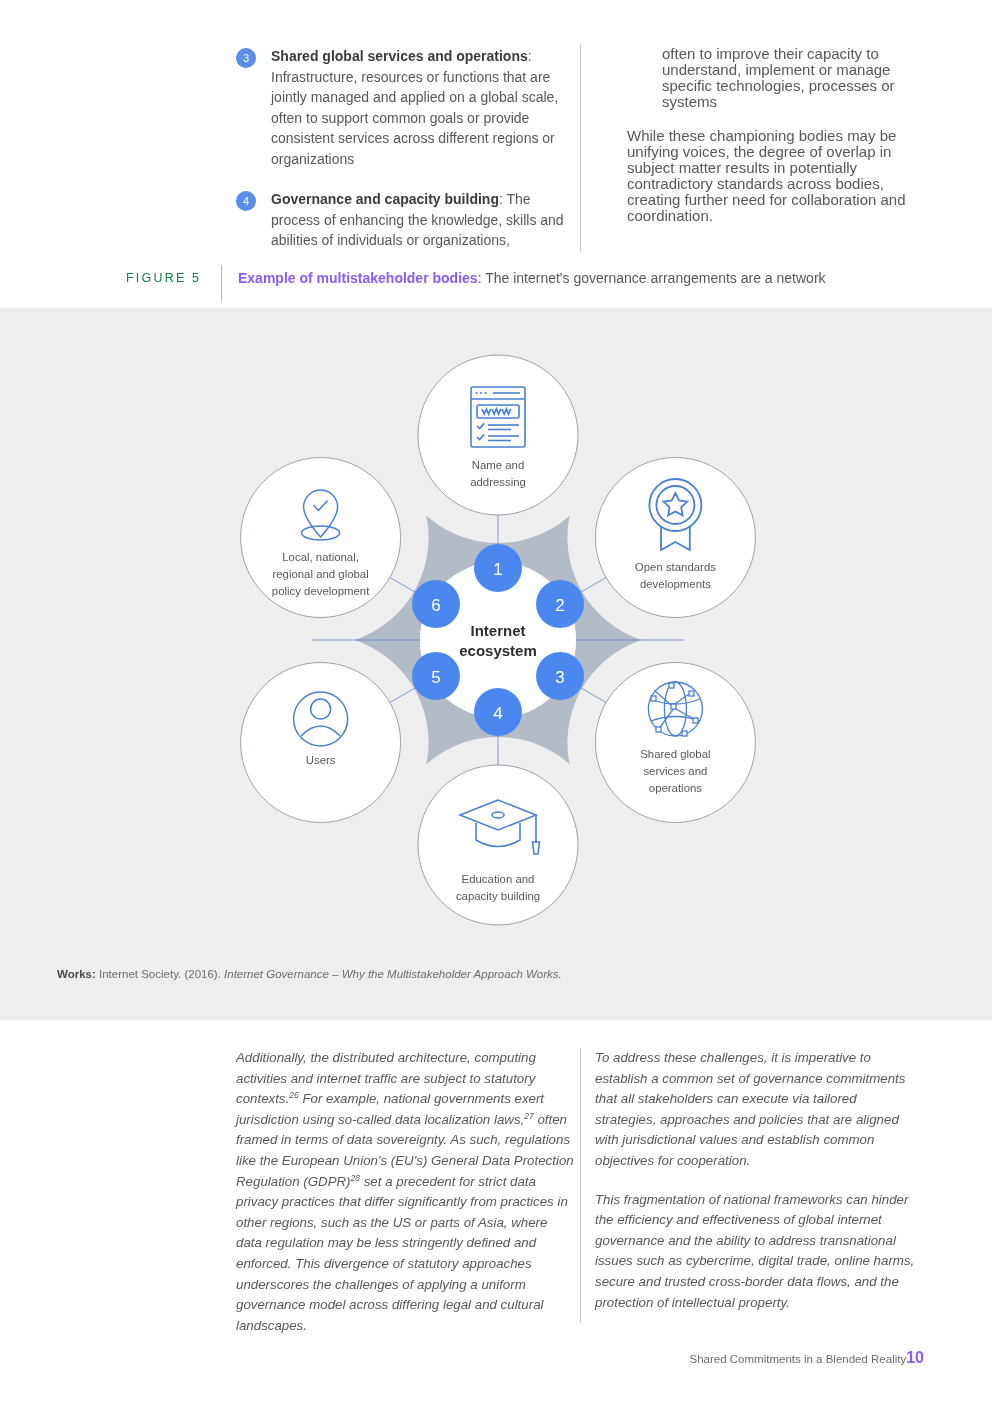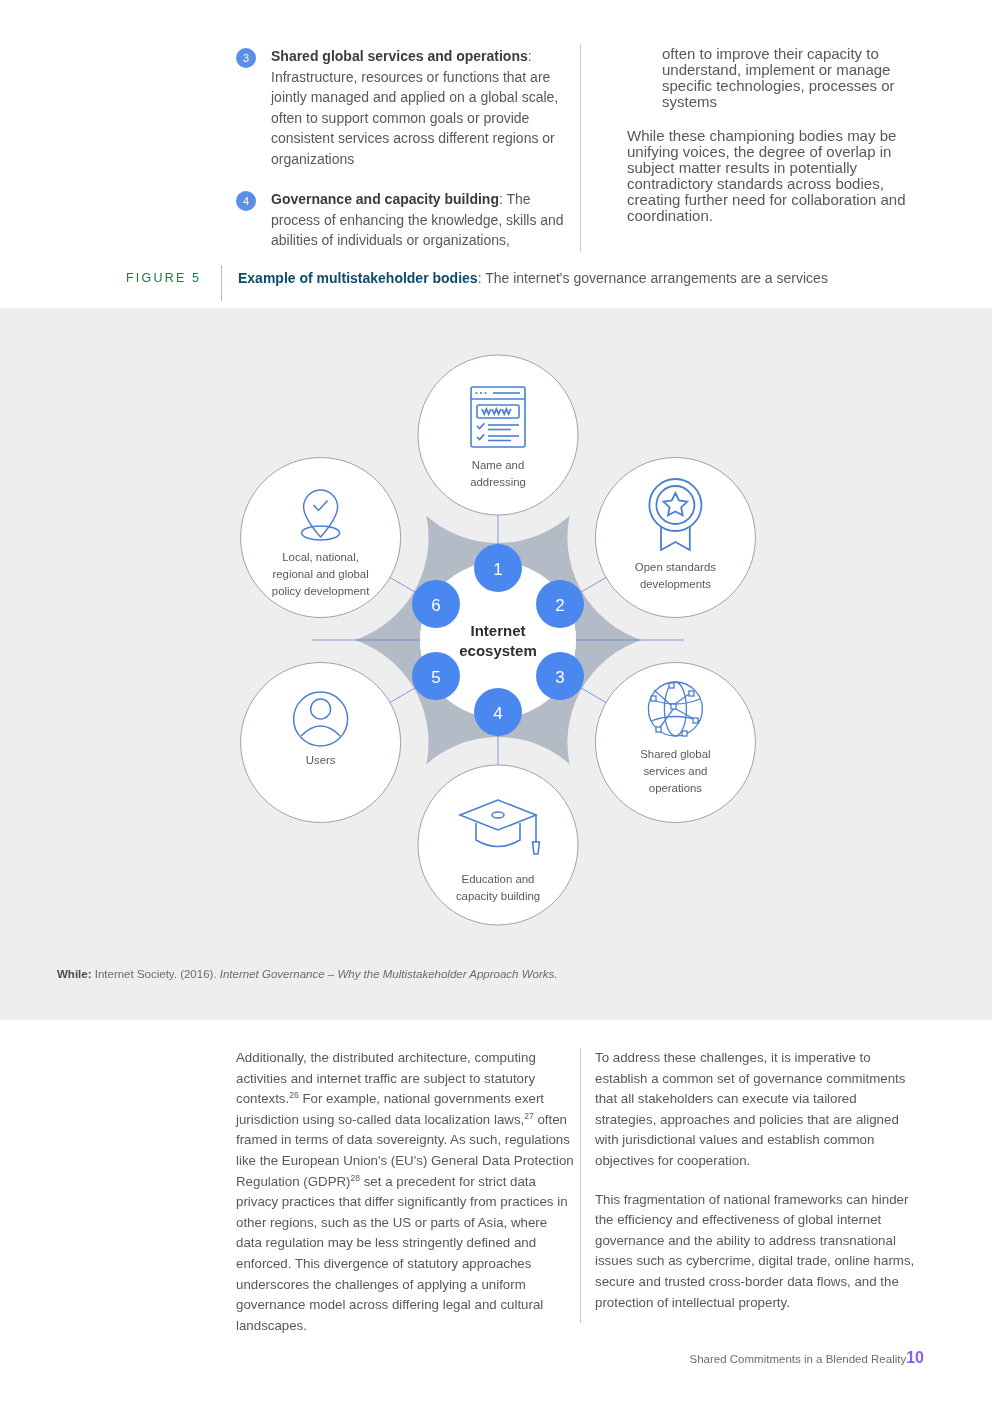--- a/index.html
+++ b/index.html
@@ -98,21 +98,21 @@
     background: #b9b9bd;
   }
   .fig-title {
     position: absolute;
     left: 238px; top: 5px;
     font-size: 14px;
     color: #58585b;
     white-space: nowrap;
   }
   .fig-title b {
-    color: #0c4a6e;
+    color: #8b5cf6;
     font-weight: bold;
     text-align: center;
   }
 
   
   .figure-band {
     position: absolute;
     left: 0; top: 308px;
     width: 992px;
     height: 712px;
@@ -131,20 +131,21 @@
   }
   .source-line b { color: #4a4a4d; font-weight: bold; }
   .source-line i { }
 
   
   .bottom-block {
     position: absolute;
     left: 0; top: 1020px;
     width: 992px;
     height: 330px;
+    font-style: italic;
   }
   .bcol-left {
     position: absolute;
     left: 236px; top: 28px;
     width: 338px;
   }
   .bcol-right {
     position: absolute;
     left: 595px; top: 28px;
     width: 320px;
@@ -217,21 +218,21 @@
   <div class="col-right">
     <p class="para indented">often to improve their capacity to understand, implement or manage specific technologies, processes or systems</p>
     <p class="para">While these championing bodies may be unifying voices, the degree of overlap in subject matter results in potentially contradictory standards across bodies, creating further need for collaboration and coordination.</p>
   </div>
 
 </div>
 
 <div class="fig-caption-row">
   <div class="fig-label">FIGURE 5</div>
   <div class="fig-vrule"></div>
-  <div class="fig-title"><b>Example of multistakeholder bodies</b><span>: The internet's governance arrangements are a services</span></div>
+  <div class="fig-title"><b>Example of multistakeholder bodies</b><span>: The internet's governance arrangements are a network</span></div>
 </div>
 
 <div class="figure-band">
 
   <div class="diagram-wrap">
     <svg width="620" height="620" viewBox="0 0 620 620">
 
       <defs>
 
         <mask id="hubmask">
@@ -381,21 +382,21 @@
           <ellipse cx="132.6" cy="203" rx="19" ry="7"></ellipse>
         </g>
         <text class="node-label" x="132.6" y="231" text-anchor="middle">Local, national,</text>
         <text class="node-label" x="132.6" y="248" text-anchor="middle">regional and global</text>
         <text class="node-label" x="132.6" y="265" text-anchor="middle">policy development</text>
       </g>
 
     </svg>
   </div>
 
-  <div class="source-line"><b>While:</b><span> Internet Society. (2016). </span><i>Internet Governance – Why the Multistakeholder Approach Works.</i></div>
+  <div class="source-line"><b>Works:</b><span> Internet Society. (2016). </span><i>Internet Governance – Why the Multistakeholder Approach Works.</i></div>
 
 </div>
 
 <div class="bottom-block">
 
   <div class="bcol-left">
     <p class="bpara"><span>Additionally, the distributed architecture, computing activities and internet traffic are subject to statutory contexts.</span><sup>26</sup><span> For example, national governments exert jurisdiction using so-called data localization laws,</span><sup>27</sup><span> often framed in terms of data sovereignty. As such, regulations like the European Union's (EU's) General Data Protection Regulation (GDPR)</span><sup>28</sup><span> set a precedent for strict data privacy practices that differ significantly from practices in other regions, such as the US or parts of Asia, where data regulation may be less stringently defined and enforced. This divergence of statutory approaches underscores the challenges of applying a uniform governance model across differing legal and cultural landscapes.</span></p>
   </div>
 
   <div class="bcol-divider"></div>

